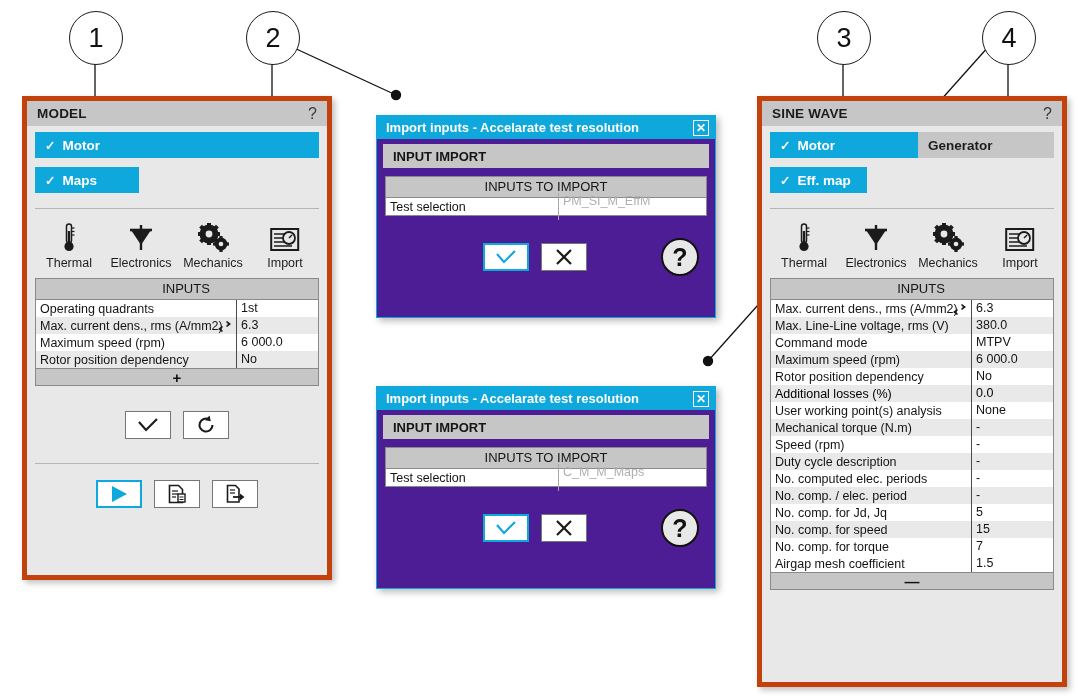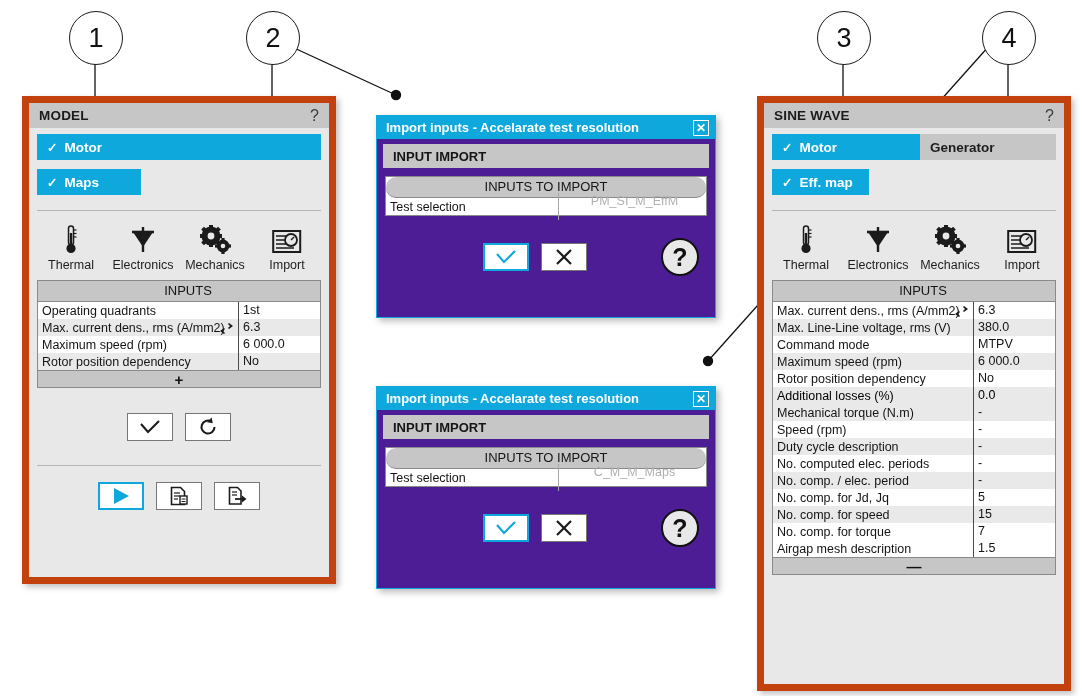--- a/index.html
+++ b/index.html
@@ -13,21 +13,21 @@
   }
   .stage{position:absolute;left:0;top:0;width:1082px;height:696px;}
 
   
   svg.callouts{position:absolute;left:0;top:0;width:1082px;height:696px;pointer-events:none;}
   .callout-circle{position:absolute;width:52px;height:52px;border:1.4px solid #1a1a1a;border-radius:50%;
     background:#fff;display:flex;align-items:center;justify-content:center;
     font-size:27px;color:#111;font-family:"Liberation Sans",sans-serif;}
 
   
-  .panel{position:absolute;background:#e8e8e8;border:7px solid #c2410c;
+  .panel{position:absolute;background:#e8e8e8;border:5px solid #c2410c;
      box-shadow:3px 3px 6px rgba(0,0,0,.25);}
   .panel-title{height:25px;background:#c6c6c6;display:flex;align-items:center;
      padding:0 10px;font-size:13.5px;font-weight:bold;color:#1b1b1b;letter-spacing:.2px;}
   .panel-title .help{margin-left:auto;font-size:16px;font-weight:normal;color:#3a3a3a;}
   .tab{height:26px;display:flex;align-items:center;padding:0 10px;font-size:13.5px;
      font-weight:bold;color:#fff;background:#0fa8dc;box-sizing:border-box;}
   .tab .chk{margin-right:7px;font-size:12.5px;font-weight:bold;}
   .tab.inactive{background:#c6c6c6;color:#1d1d1d;}
 
   .rule{height:1px;background:#b5b5b5;margin:0 8px;}
@@ -62,25 +62,25 @@
      box-shadow:3px 3px 7px rgba(0,0,0,.28);margin-top:20px;}
   .dlg-title{height:23px;background:#0fa8dc;display:flex;align-items:center;
      padding:0 6px 0 9px;font-size:13px;font-weight:bold;color:#fff;}
   .dlg-close{margin-left:auto;width:16px;height:16px;border:1.4px solid #fff;
      color:#fff;display:flex;align-items:center;justify-content:center;font-size:12px;
      line-height:1;box-sizing:border-box;background:#0fa8dc;}
   .dlg-sec{height:24px;background:#c6c6c6;display:flex;align-items:center;
      padding:0 10px;font-size:13px;font-weight:bold;color:#151515;margin:5px 6px 0 6px;}
   .dlg-tbl{margin:8px 8px 0 8px;border:1px solid #8a8a8a;background:#fff;}
   .dlg-tbl .h{background:#c6c6c6;text-align:center;font-size:13px;color:#151515;
-     padding:2px 0 3px 0;border-bottom:1px solid #8a8a8a;border-radius:10px;}
+     padding:2px 0 3px 0;border-bottom:1px solid #8a8a8a;}
   .dlg-tbl .r{display:flex;font-size:12.5px;height:17px;align-items:center;}
   .dlg-tbl .r .k{flex:1;padding-left:4px;color:#141414;}
   .dlg-tbl .r .v{width:148px;border-left:1px solid #a8a8a8;padding-left:4px;
-     color:#b0b0b0;box-sizing:border-box;height:27px;line-height:17px;text-align:center;}
+     color:#b0b0b0;box-sizing:border-box;height:27px;line-height:17px;}
   .dlg-btns{display:flex;align-items:center;margin-top:22px;padding:0 16px 0 0;}
   .qmark{width:38px;height:38px;border:2.2px solid #111;border-radius:50%;
      display:flex;align-items:center;justify-content:center;font-size:25px;
      font-weight:bold;color:#111;box-sizing:border-box;background:#e8e8e8;}
 </style>
 </head>
 <body>
 
 <div class="stage">
 
@@ -460,20 +460,24 @@
             <span class="v">6 000.0</span>
           </div>
           <div class="trow">
             <span class="k"><span>Rotor position dependency</span></span>
             <span class="v">No</span>
           </div>
           <div class="trow alt dim">
             <span class="k"><span>Additional losses (%)</span></span>
             <span class="v">0.0</span>
           </div>
+          <div class="trow">
+            <span class="k"><span>User working point(s) analysis</span></span>
+            <span class="v">None</span>
+          </div>
           <div class="trow alt">
             <span class="k"><span>Mechanical torque (N.m)</span></span>
             <span class="v">-</span>
           </div>
           <div class="trow">
             <span class="k"><span>Speed (rpm)</span></span>
             <span class="v">-</span>
           </div>
           <div class="trow alt">
             <span class="k"><span>Duty cycle description</span></span>
@@ -493,21 +497,21 @@
           </div>
           <div class="trow alt">
             <span class="k"><span>No. comp. for speed</span></span>
             <span class="v">15</span>
           </div>
           <div class="trow">
             <span class="k"><span>No. comp. for torque</span></span>
             <span class="v">7</span>
           </div>
           <div class="trow">
-            <span class="k"><span>Airgap mesh description</span></span>
+            <span class="k"><span>Airgap mesh coefficient</span></span>
             <span class="v">1.5</span>
           </div>
         </div>
       <div class="tbl-foot">—</div>
     </div>
   </div>
 
 </div>
 
 </body></html>

